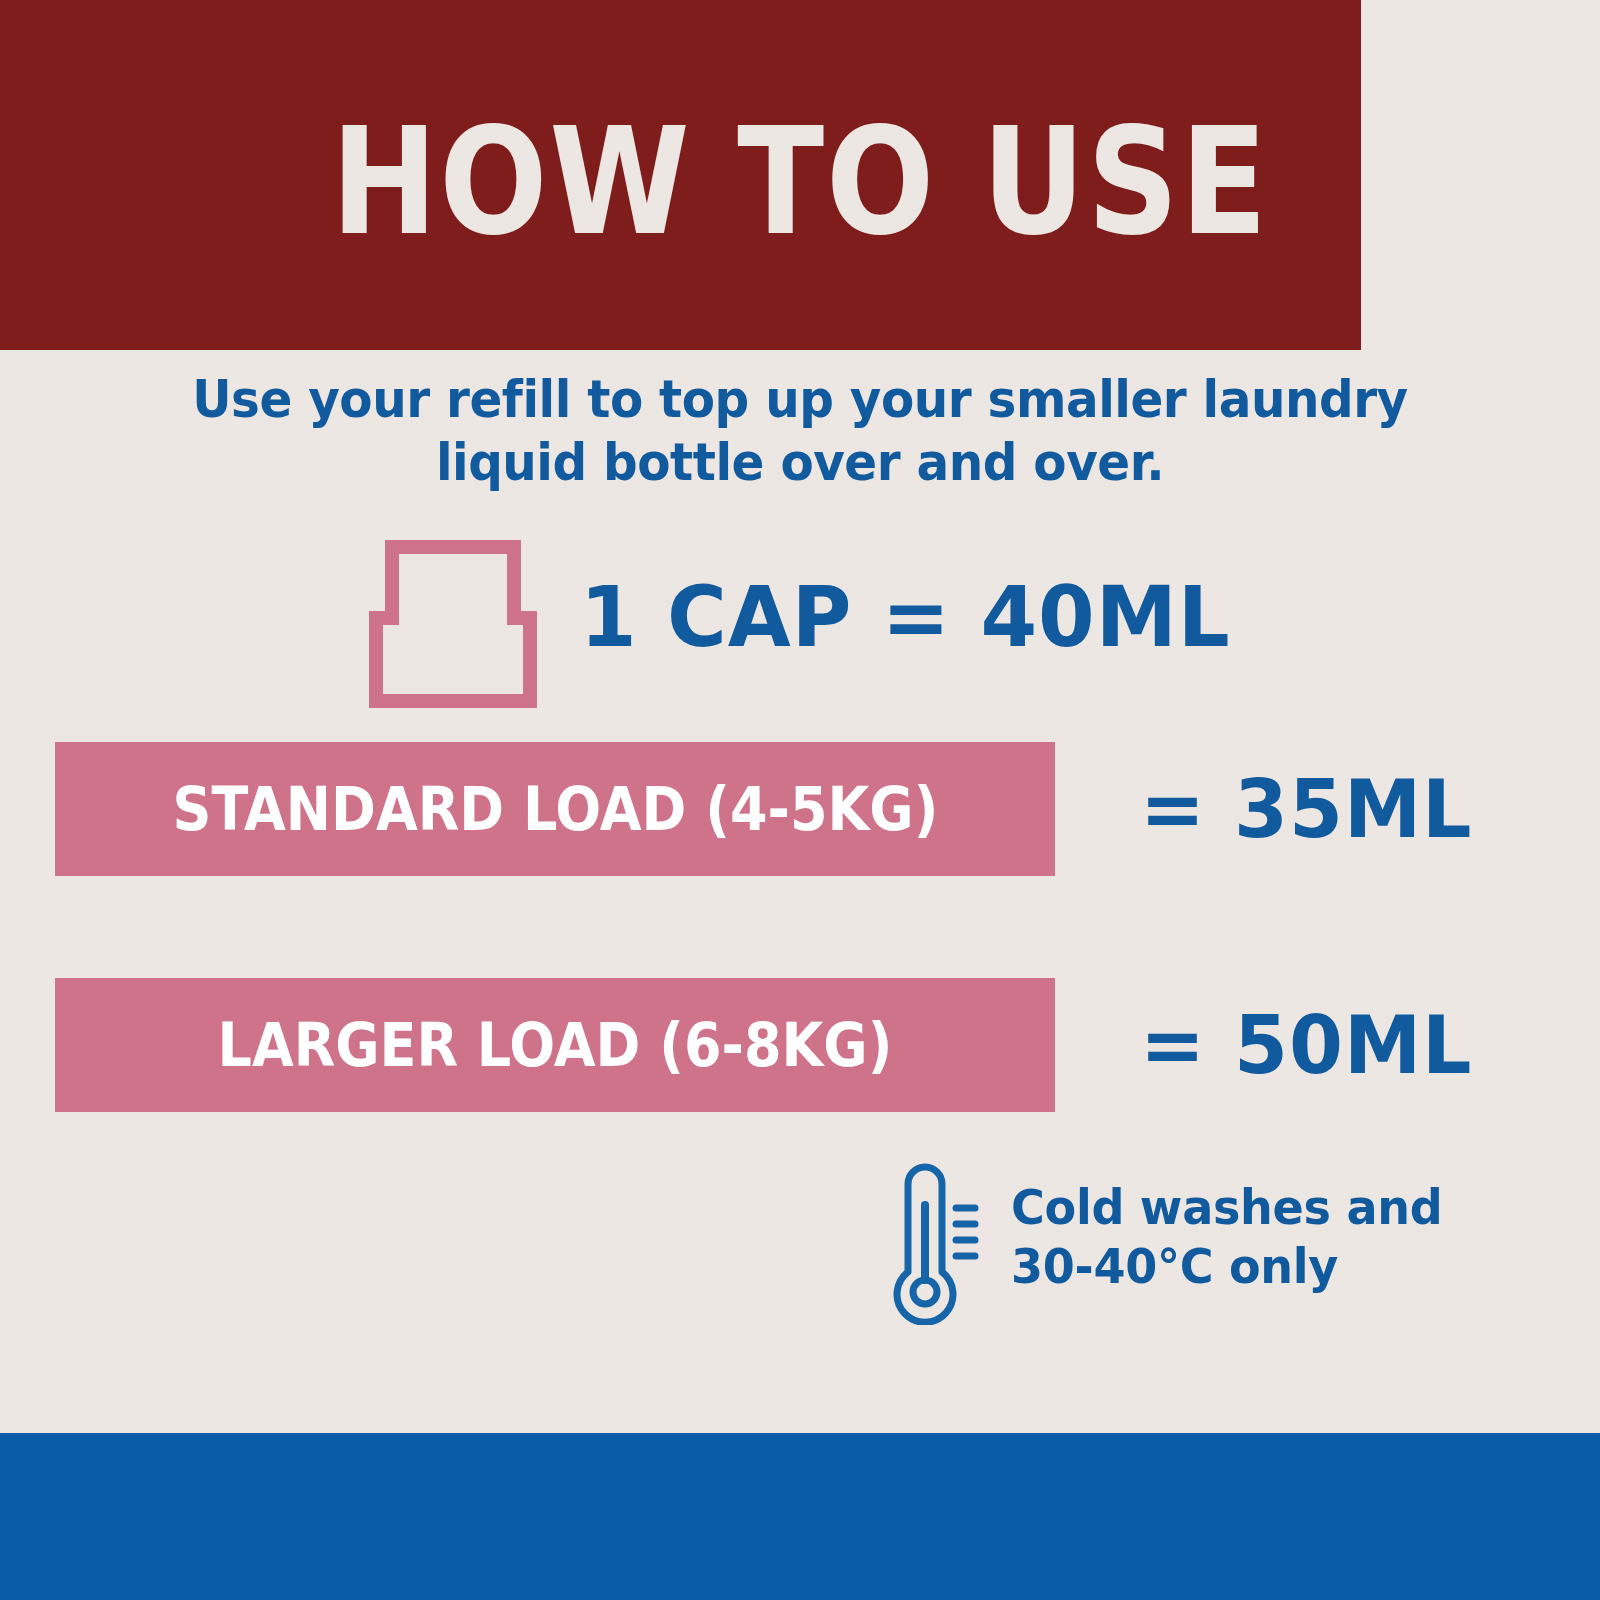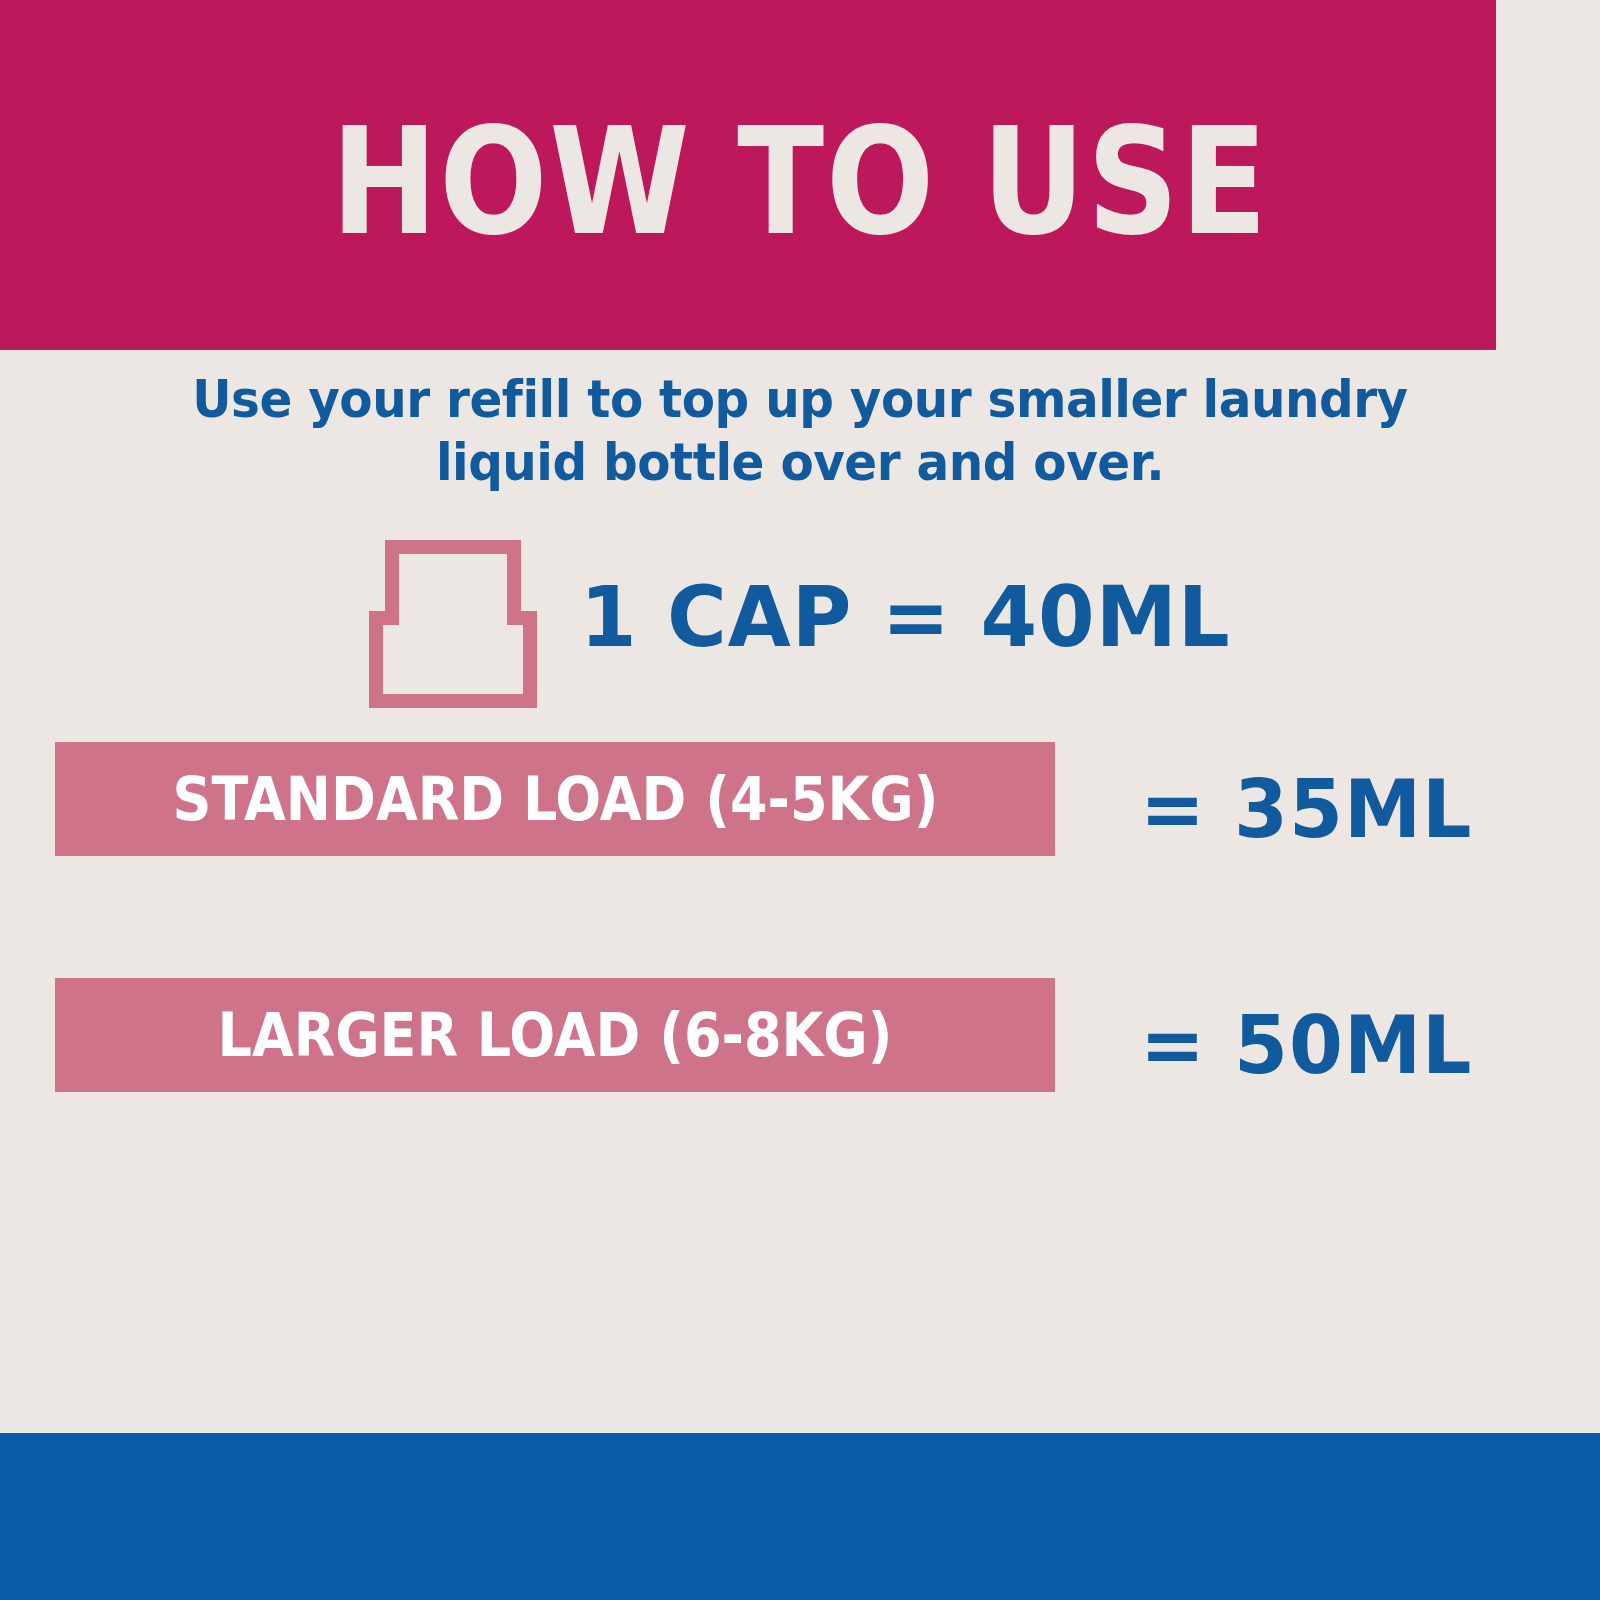--- a/index.html
+++ b/index.html
@@ -13,23 +13,23 @@
     font-family: "Liberation Sans", sans-serif;
     overflow: hidden;
     position: relative;
   }
 
   
   .header-band {
     position: absolute;
     left: 0;
     top: 0;
-    width: 1496px;
+    width: 1361px;
     height: 350px;
-    background: #be185d;
+    background: #7f1d1d;
   }
   .header-title {
     position: absolute;
     left: 0;
     top: 108px;
     width: 1600px;
     text-align: center;
     color: #ECE7E3;
     font-family: "DejaVu Sans", sans-serif;
     font-weight: 700;
@@ -93,21 +93,21 @@
     width: 1600px;
   }
   .load-row.row1 { top: 742px; height: 134px; }
   .load-row.row2 { top: 978px; height: 134px; }
 
   .load-bar {
     position: absolute;
     left: 55px;
     top: 0;
     width: 1000px;
-    height: 114px;
+    height: 134px;
     background: #CE7389;
     display: flex;
     align-items: center;
     justify-content: center;
   }
   .load-bar-label {
     color: #FFFFFF;
     font-family: "DejaVu Sans", sans-serif;
     font-weight: 700;
     font-size: 60px;
@@ -209,15 +209,37 @@
 <div class="load-row row2">
   <div class="load-bar">
     <span class="load-bar-label">LARGER LOAD (6-8KG)</span>
   </div>
   <div class="load-amount">= 50ML</div>
 </div>
 
 <div class="care-notes">
 
 
+  <div class="care-note note2">
+    <span class="care-icon">
+      <svg width="105" height="165" viewBox="0 0 105 165" xmlns="http://www.w3.org/2000/svg">
+        <g fill="none" stroke="#1565A8" stroke-width="7" stroke-linecap="round" stroke-linejoin="round">
+
+          <path d="M 62 112 L 62 24 A 17 17 0 0 0 28 24 L 28 112
+                   A 28 28 0 1 0 62 112 Z"></path>
+
+          <path d="M 45 45 L 45 120" stroke-width="8"></path>
+
+          <circle cx="45" cy="132" r="12"></circle>
+
+          <path d="M 76 48 L 95 48" stroke-width="7"></path>
+          <path d="M 76 64 L 95 64" stroke-width="7"></path>
+          <path d="M 76 80 L 95 80" stroke-width="7"></path>
+          <path d="M 76 96 L 95 96" stroke-width="7"></path>
+        </g>
+      </svg>
+    </span>
+    <span class="care-text">Cold washes and
+30-40°C only</span>
+  </div>
 </div>
 
 <div class="footer-band"></div>
 
 </body></html>

